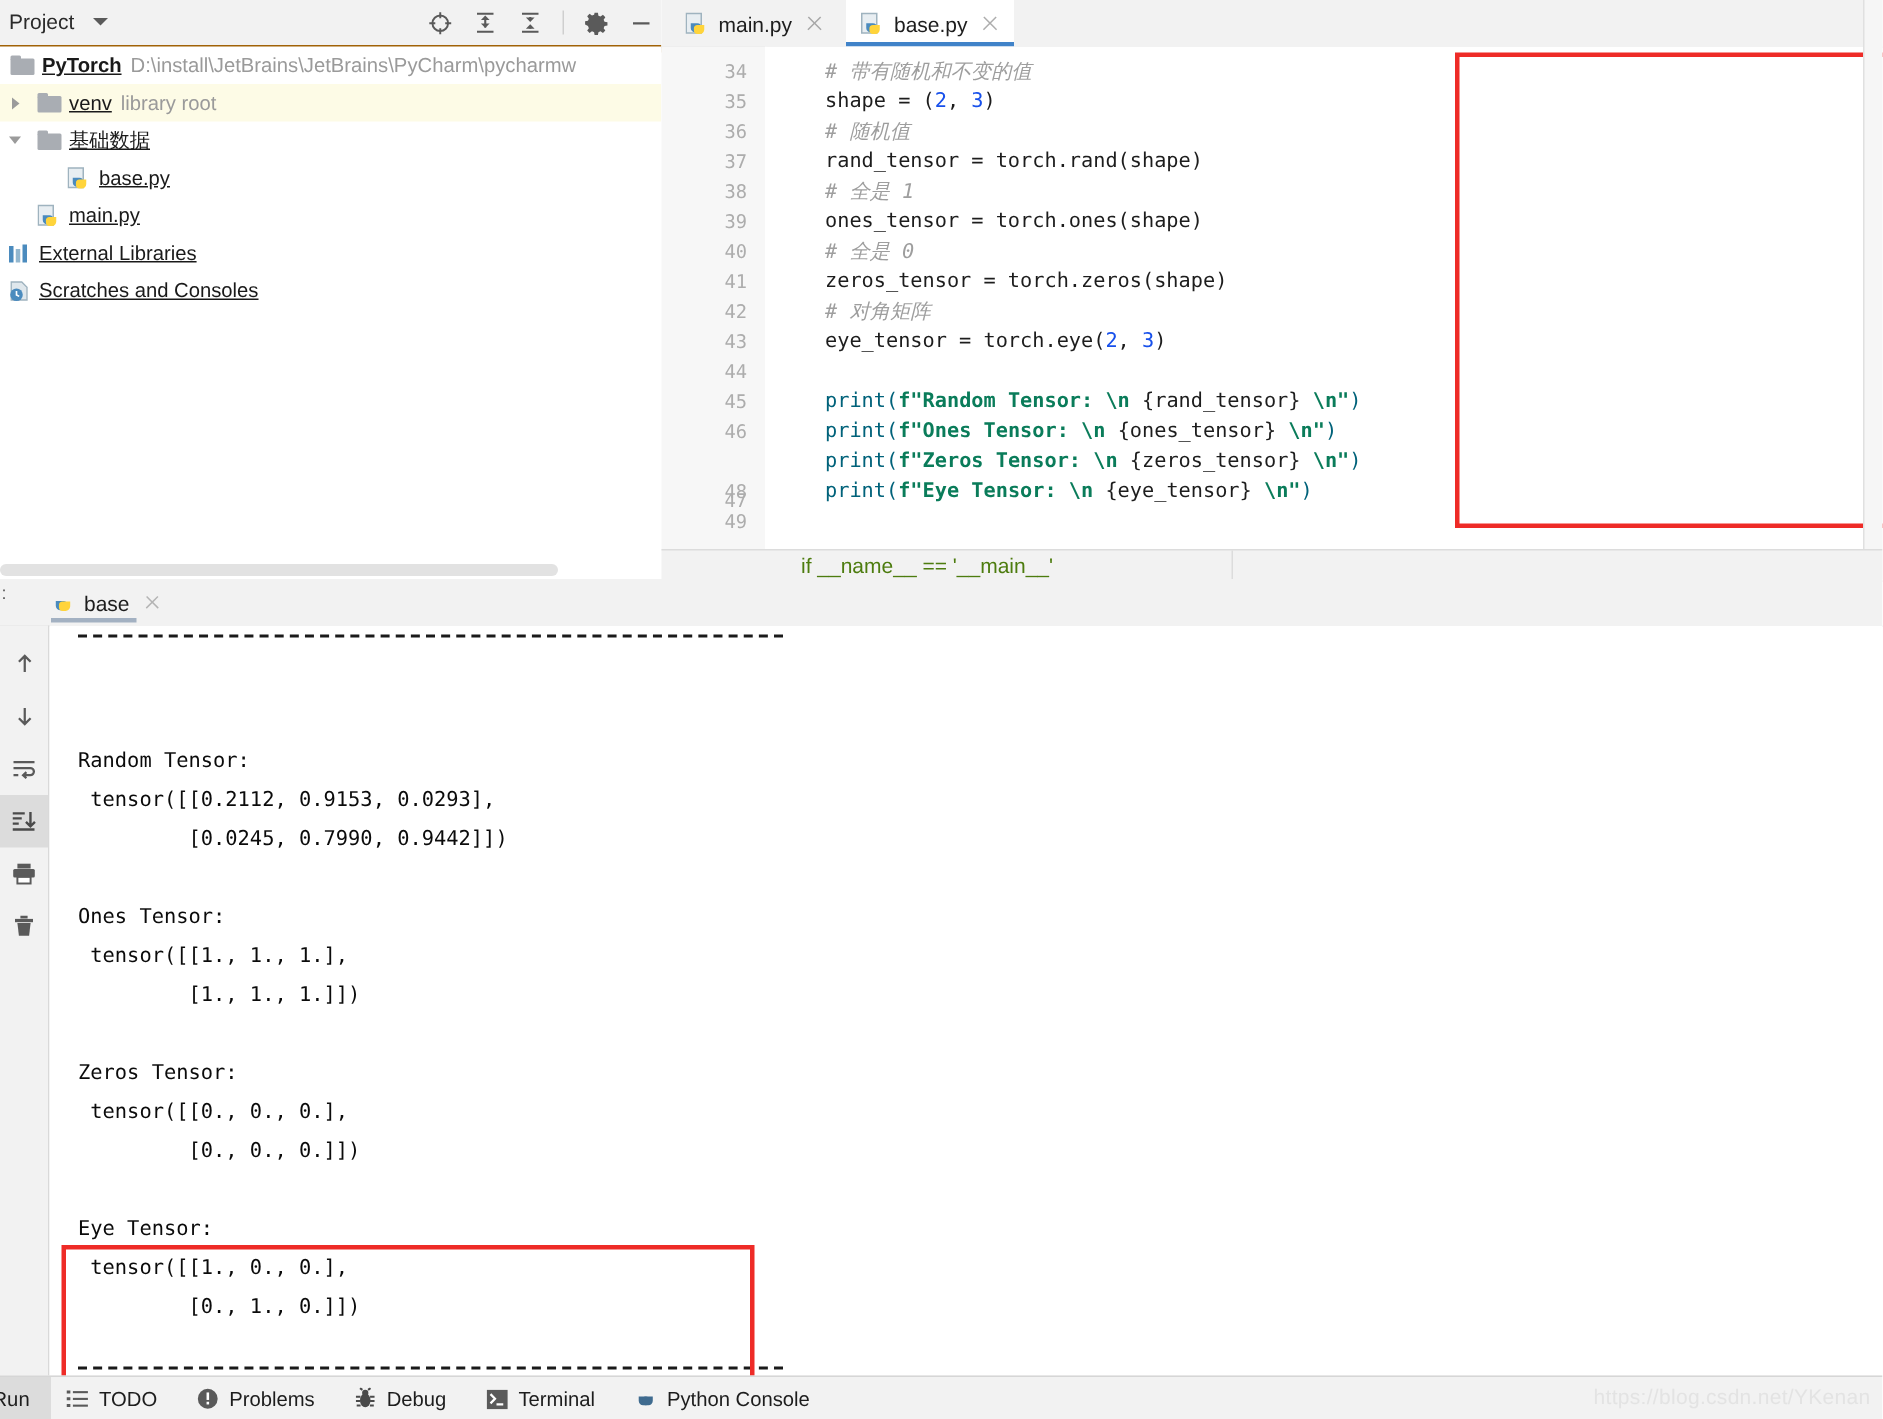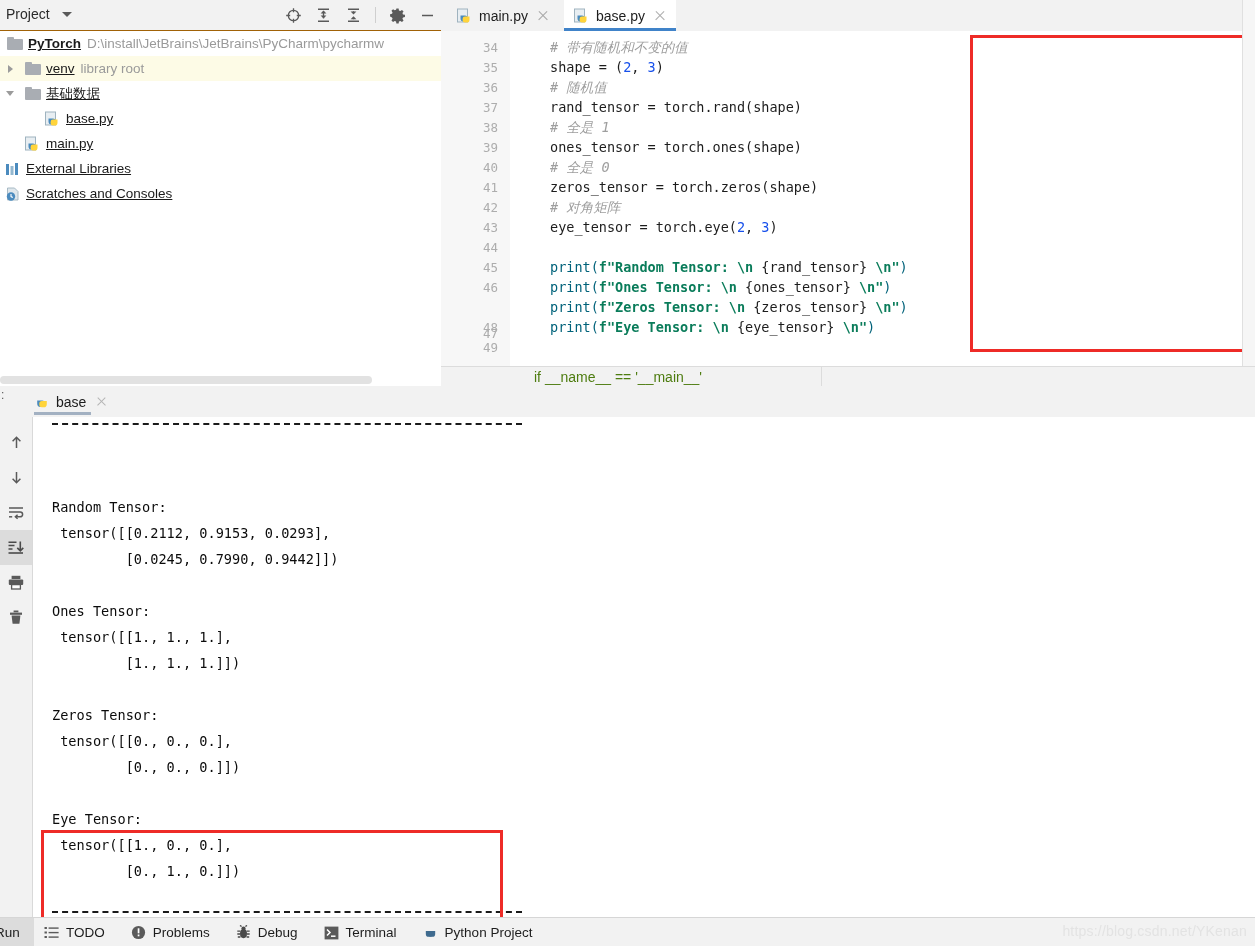--- a/index.html
+++ b/index.html
@@ -410,18 +410,18 @@
           <path d="M3 3.4l3 3.1-3 3.1" stroke="#fff" stroke-width="1.5" fill="none"></path>
           <path d="M7 10.2h4.5" stroke="#fff" stroke-width="1.5"></path>
         </svg>
         <span>Terminal</span>
       </div>
       <div class="sb-item">
         <svg width="15" height="15" viewBox="0 0 16 16">
           <path d="M3.0 6.4h5.0a2.5 2.5 0 012.5 2.5v1.2a2.5 2.5 0 01-2.5 2.5H6.1A3.1 3.1 0 013.0 9.5z" fill="#3f6b8f"></path>
           <path d="M13.0 9.0H8.0a2.5 2.5 0 00-2.5 2.5v1.2A2.5 2.5 0 008 15.2h1.9a3.1 3.1 0 003.1-3.1z" fill="#3f6b8f" transform="translate(0,-2.6)"></path>
         </svg>
-        <span>Python Project</span>
+        <span>Python Console</span>
       </div>
     </div>
     <div class="watermark">https://blog.csdn.net/YKenan</div>
   </div>
 </div>
 
 </body></html>

